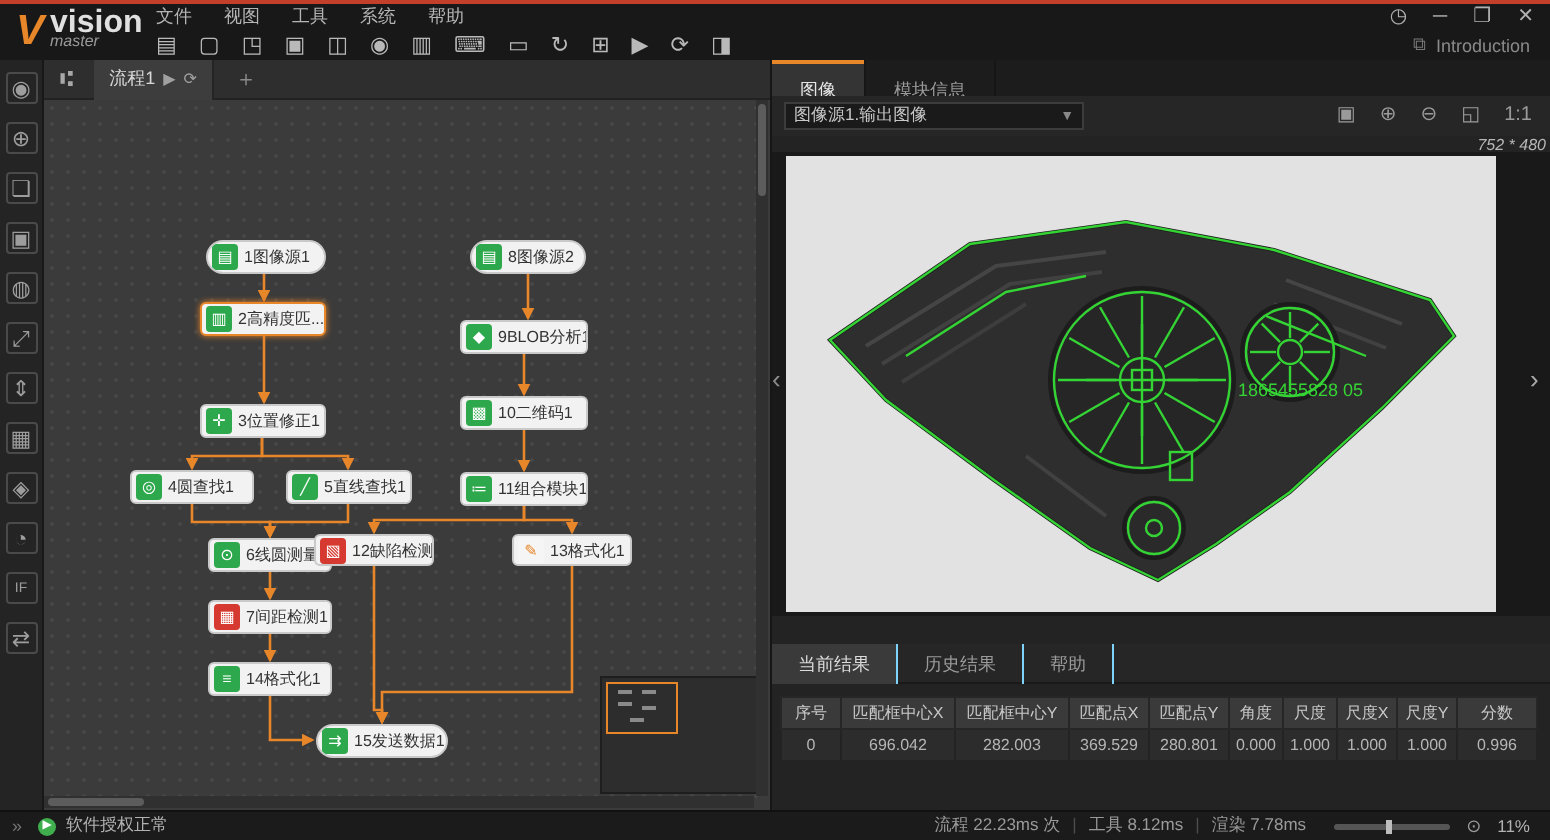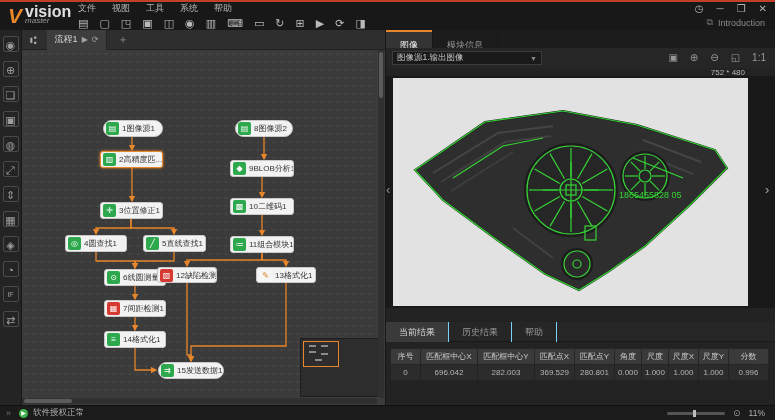--- a/index.html
+++ b/index.html
@@ -62,21 +62,21 @@
   .rpanel { position:absolute; left:385px; top:30px; width:390px; height:375px; background:#232323; border-left:1px solid #161616; }
   .rtabs { position:absolute; left:0; top:0; width:390px; height:18px; background:#1c1c1c; display:flex; }
   .rtab { height:30px; padding:0 14px; font-size:9px; color:#9a9a9a; display:flex; align-items:center; border-right:1px solid #161616; }
   .rtab.active { background:#343434; color:#e6e6e6; box-shadow:inset 0 2px 0 #e8862a; }
   .selrow { position:absolute; left:0; top:18px; width:390px; height:20px; background:#262626; }
   .img-select { position:absolute; left:6px; top:3px; width:150px; height:14px; background:#1a1a1a; border:1px solid #3c3c3c;
                 color:#c8c8c8; font-size:8.5px; display:flex; align-items:center; justify-content:space-between; padding:4px 4px; }
   .caret { color:#888; font-size:7px; }
   .viewer-icons { position:absolute; right:10px; top:3px; display:flex; gap:12px; }
   .vi { color:#9a9a9a; font-size:10px; line-height:14px; }
-  .res { position:absolute; right:30px; top:38px; color:#b8b8b8; font-size(8px); font-size:8px; }
+  .res { position:absolute; right:2px; top:38px; color:#b8b8b8; font-size(8px); font-size:8px;font-style:italic; }
   .viewport { position:absolute; left:7px; top:48px; width:355px; height:228px; background:#e2e2e2; overflow:hidden; }
   .viewport-wrap { position:absolute; left:0; top:46px; width:390px; height:232px; background:#191919; }
   .chev { position:absolute; top:106px; color:#8c8c8c; font-size:13px; width:8px; }
   .chev-left { left:0px; }
   .chev-right { right:3px; color:#aaa; }
   .coordsline { position:absolute; left:0; top:278px; width:390px; height:14px; background:#2a2a2a; border-top:1px solid #161616;
                 color:#a8a8a8; font-size:8px; text-align:right; line-height:14px; padding-right:14px; }
   .result-tabs { position:absolute; left:0; top:292px; width:390px; height:20px; background:#262626; display:flex; border-bottom:1px solid #191919; }
   .res-tab { height:20px; padding:0 13px; font-size:9px; color:#9a9a9a; display:flex; align-items:center; border-right:1px solid #7dd3fc; }
   .res-tab.active { background:#3a3a3a; color:#dcdcdc; }
@@ -410,20 +410,21 @@
           </tbody>
       </table>
     </div>
   </div>
 
   <div class="statusbar">
     <span class="sb-expand">»</span>
     <span class="sb-run">▶</span>
     <span class="sb-msg">软件授权正常</span>
     <div class="sb-right">
+      <span id="metrics-slot"><span style="margin: 0px 6px;">流程 22.23ms 次</span><span class="sb-sep">|</span><span style="margin: 0px 6px;">工具 8.12ms</span><span class="sb-sep">|</span><span style="margin: 0px 6px;">渲染 7.78ms</span></span>
       <div class="sb-slider">
           <div class="sb-thumb"></div>
         </div>
       <span class="sb-mag">⊙</span>
       <span class="sb-zoom">11%</span>
     </div>
   </div>
 </div>
 
 </body></html>

